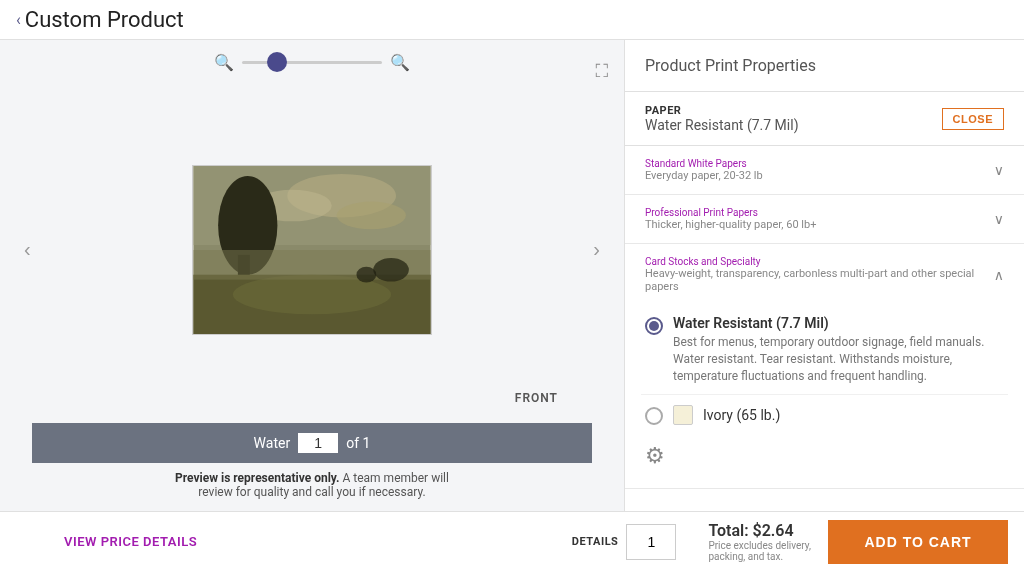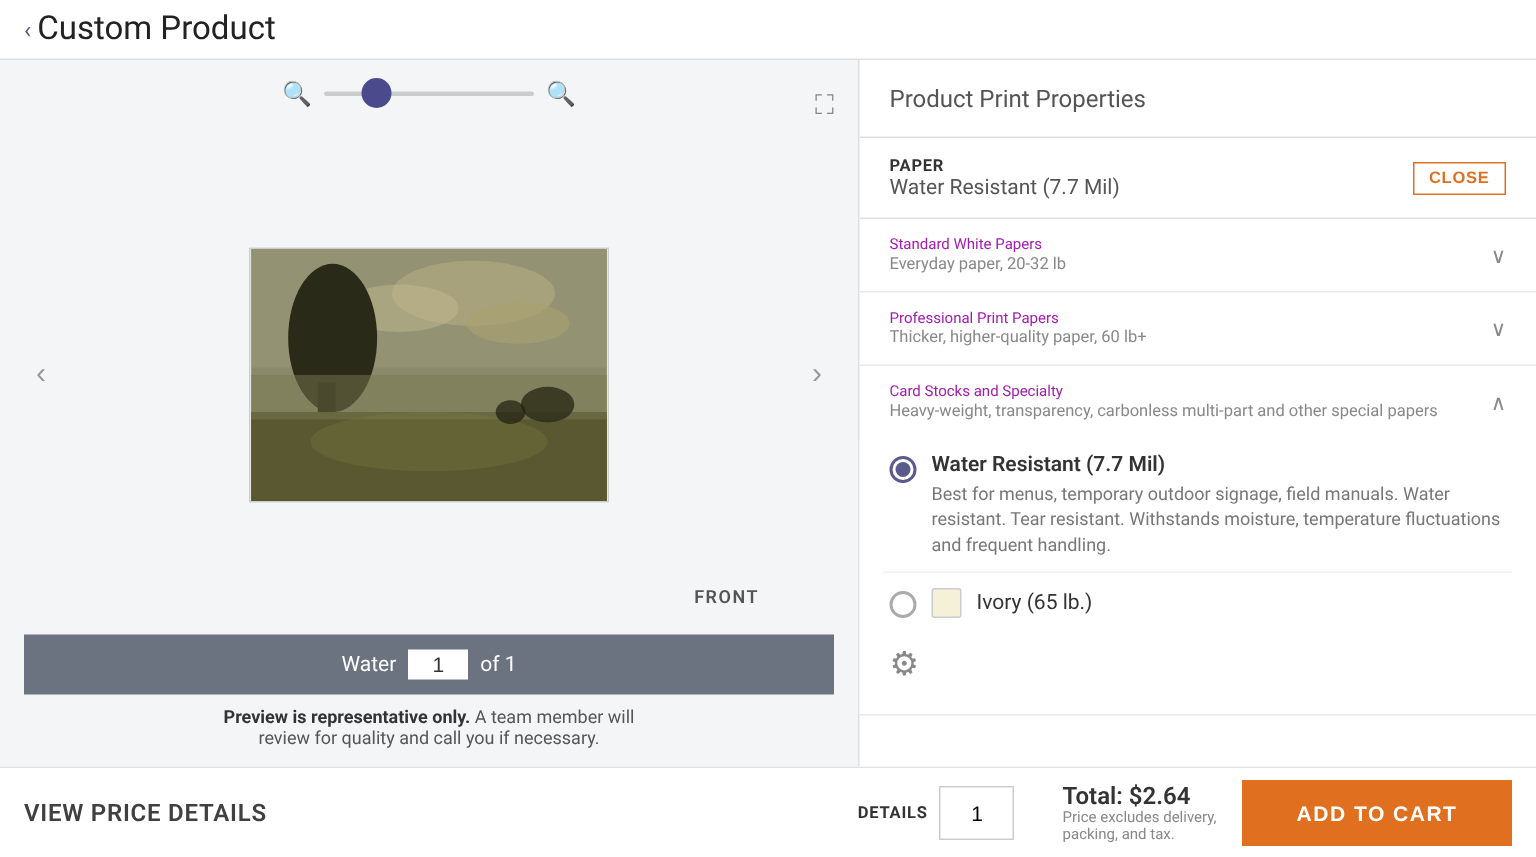--- a/index.html
+++ b/index.html
@@ -181,21 +181,21 @@
       text-align: center;
       max-width: 300px;
     }
     .preview-note strong {
       font-weight: 700;
       color: #333;
     }
 
     
     .right-panel {
-      width: 452px;
+      width: 400px;
       border-left: 1px solid #e0e0e0;
       overflow-y: auto;
       background: #fff;
     }
 
     .right-panel-header {
       padding: 16px 20px;
       border-bottom: 1px solid #e0e0e0;
       font-size: 16px;
       color: #555;
@@ -332,28 +332,29 @@
     
     .footer {
       height: 60px;
       border-top: 1px solid #e0e0e0;
       display: flex;
       align-items: center;
       padding: 0 16px;
       gap: 16px;
     }
     .view-price-link {
-      color: #404040;
-      font-size: 16px;
+      color: #a21caf;
+      font-size: 13px;
       font-weight: 600;
       text-transform: uppercase;
       cursor: pointer;
       text-decoration: none;
       letter-spacing: 0.5px;
       white-space: nowrap;
+      margin-left: 48px;
     }
     .footer-spacer { flex: 1; }
     .quantity-section {
       display: flex;
       align-items: center;
       gap: 8px;
     }
     .quantity-label {
       font-size: 11px;
       font-weight: 700;

